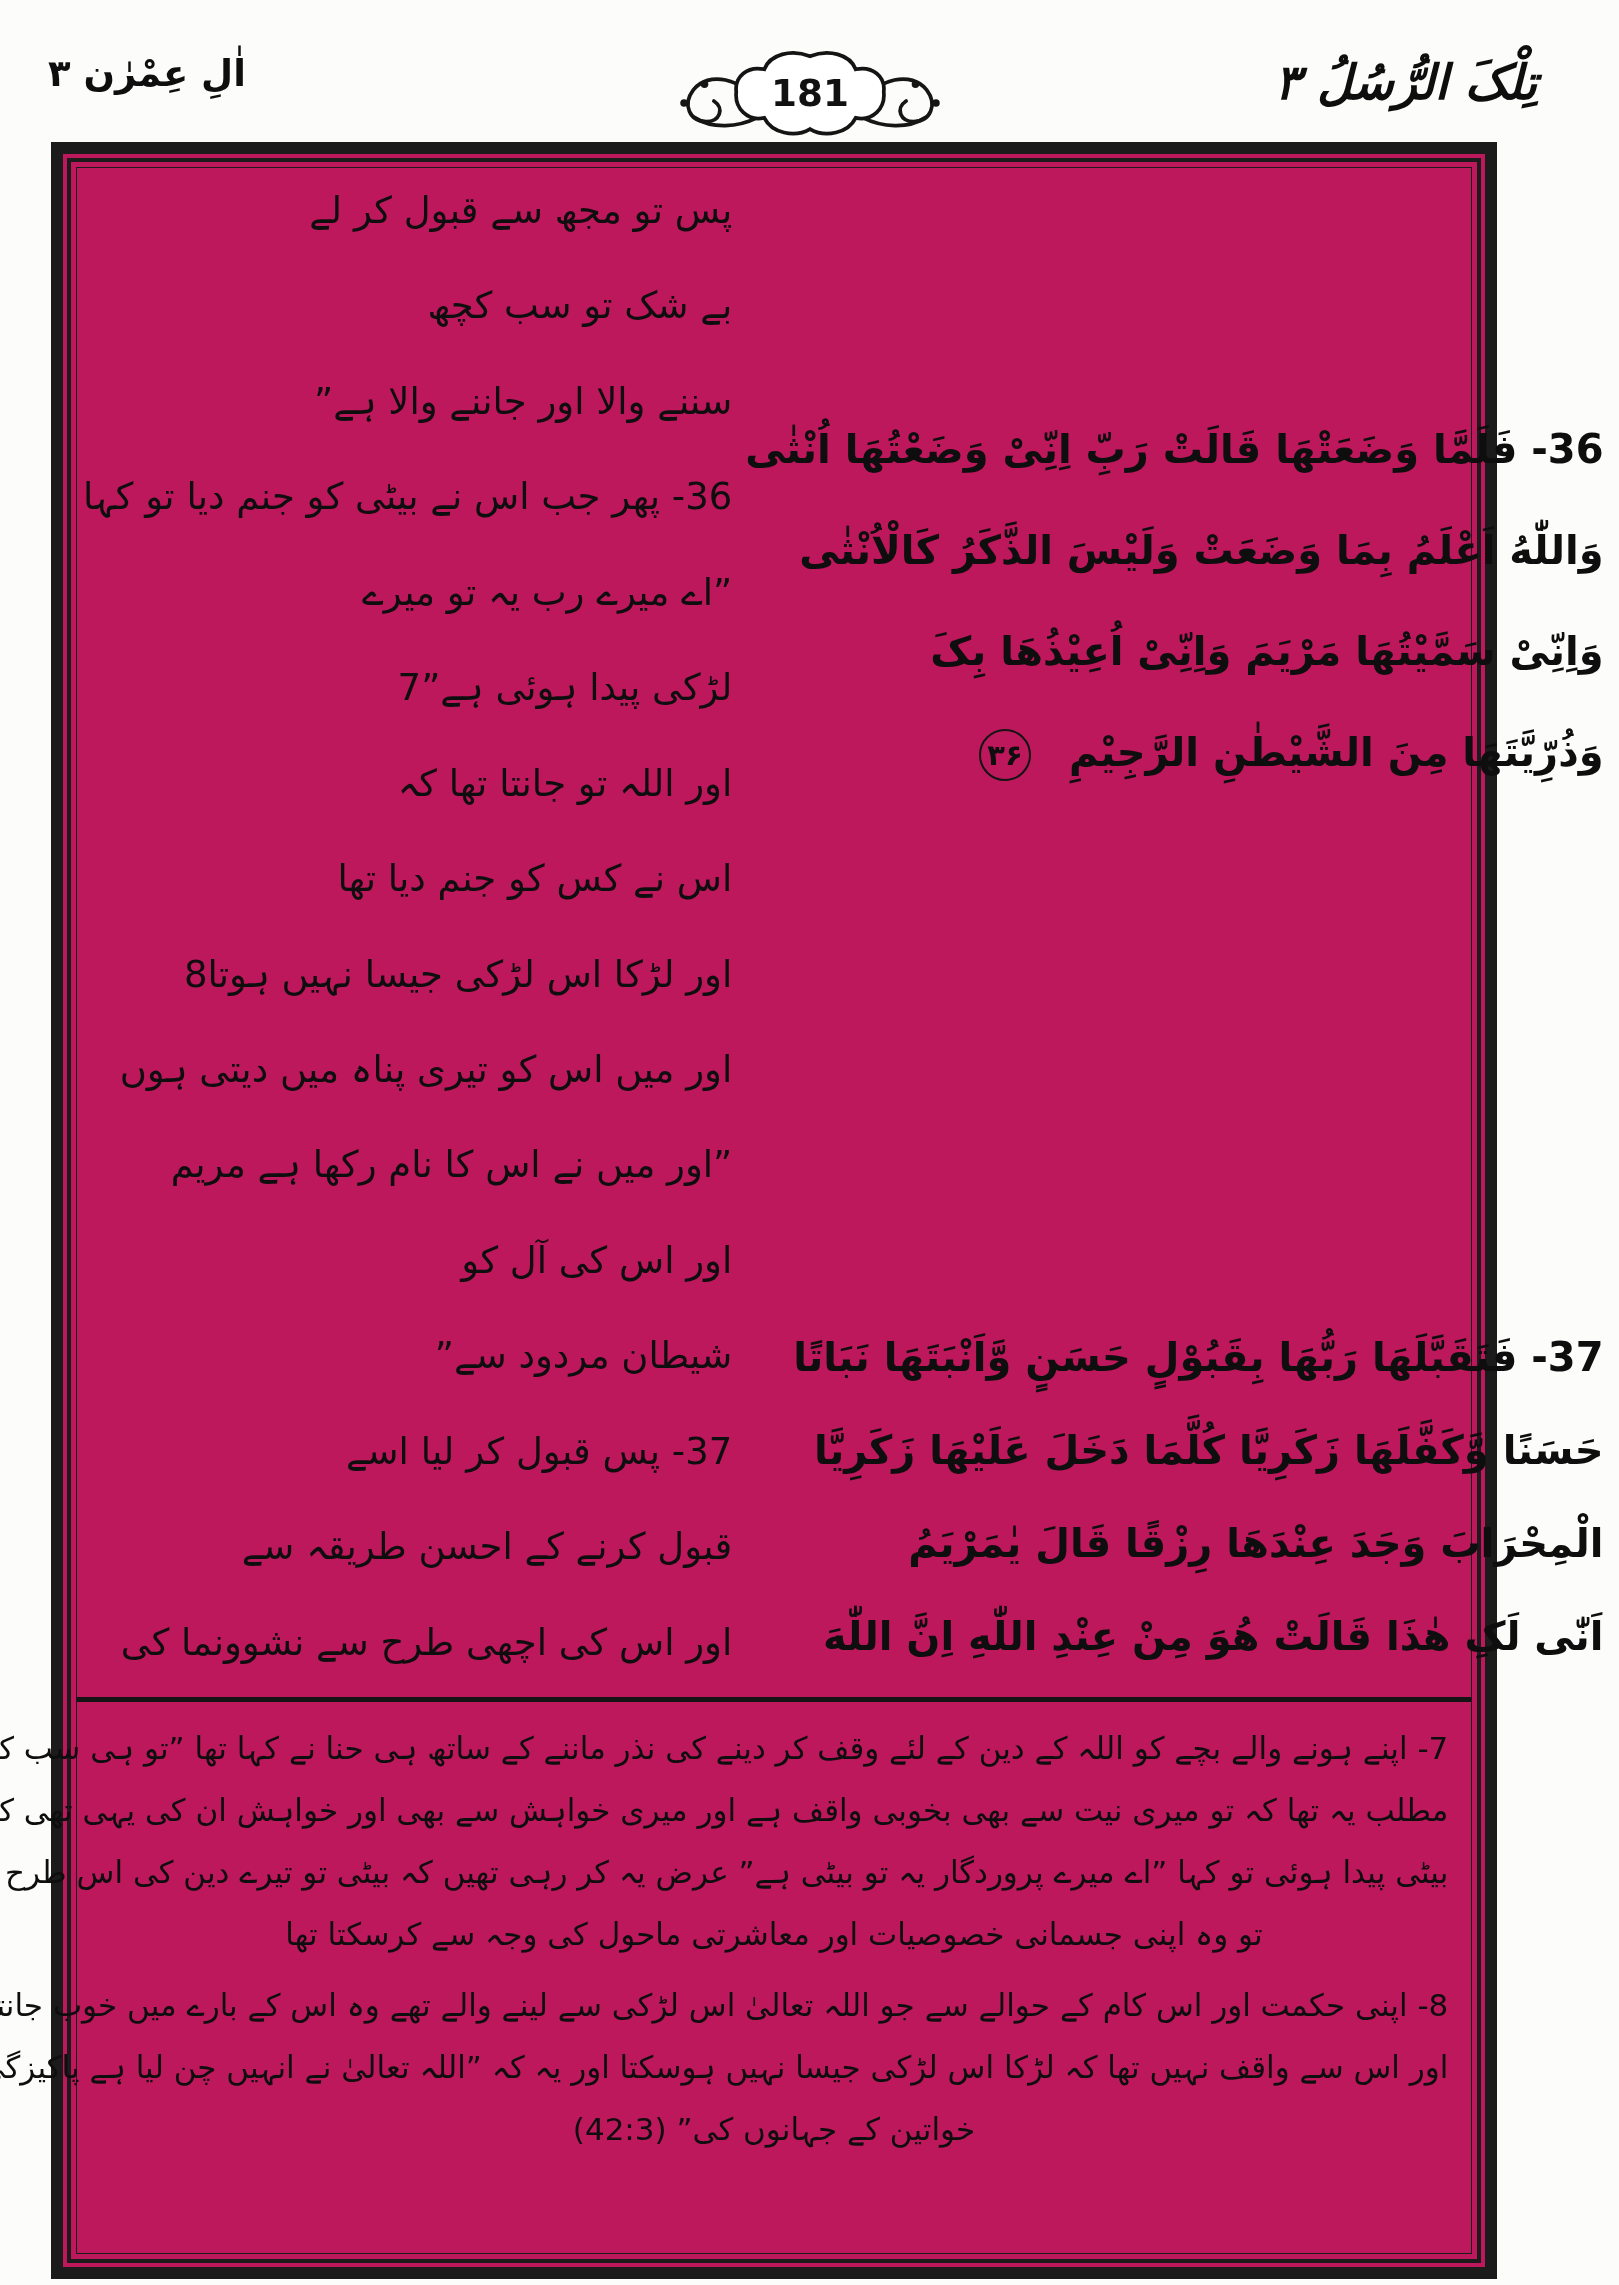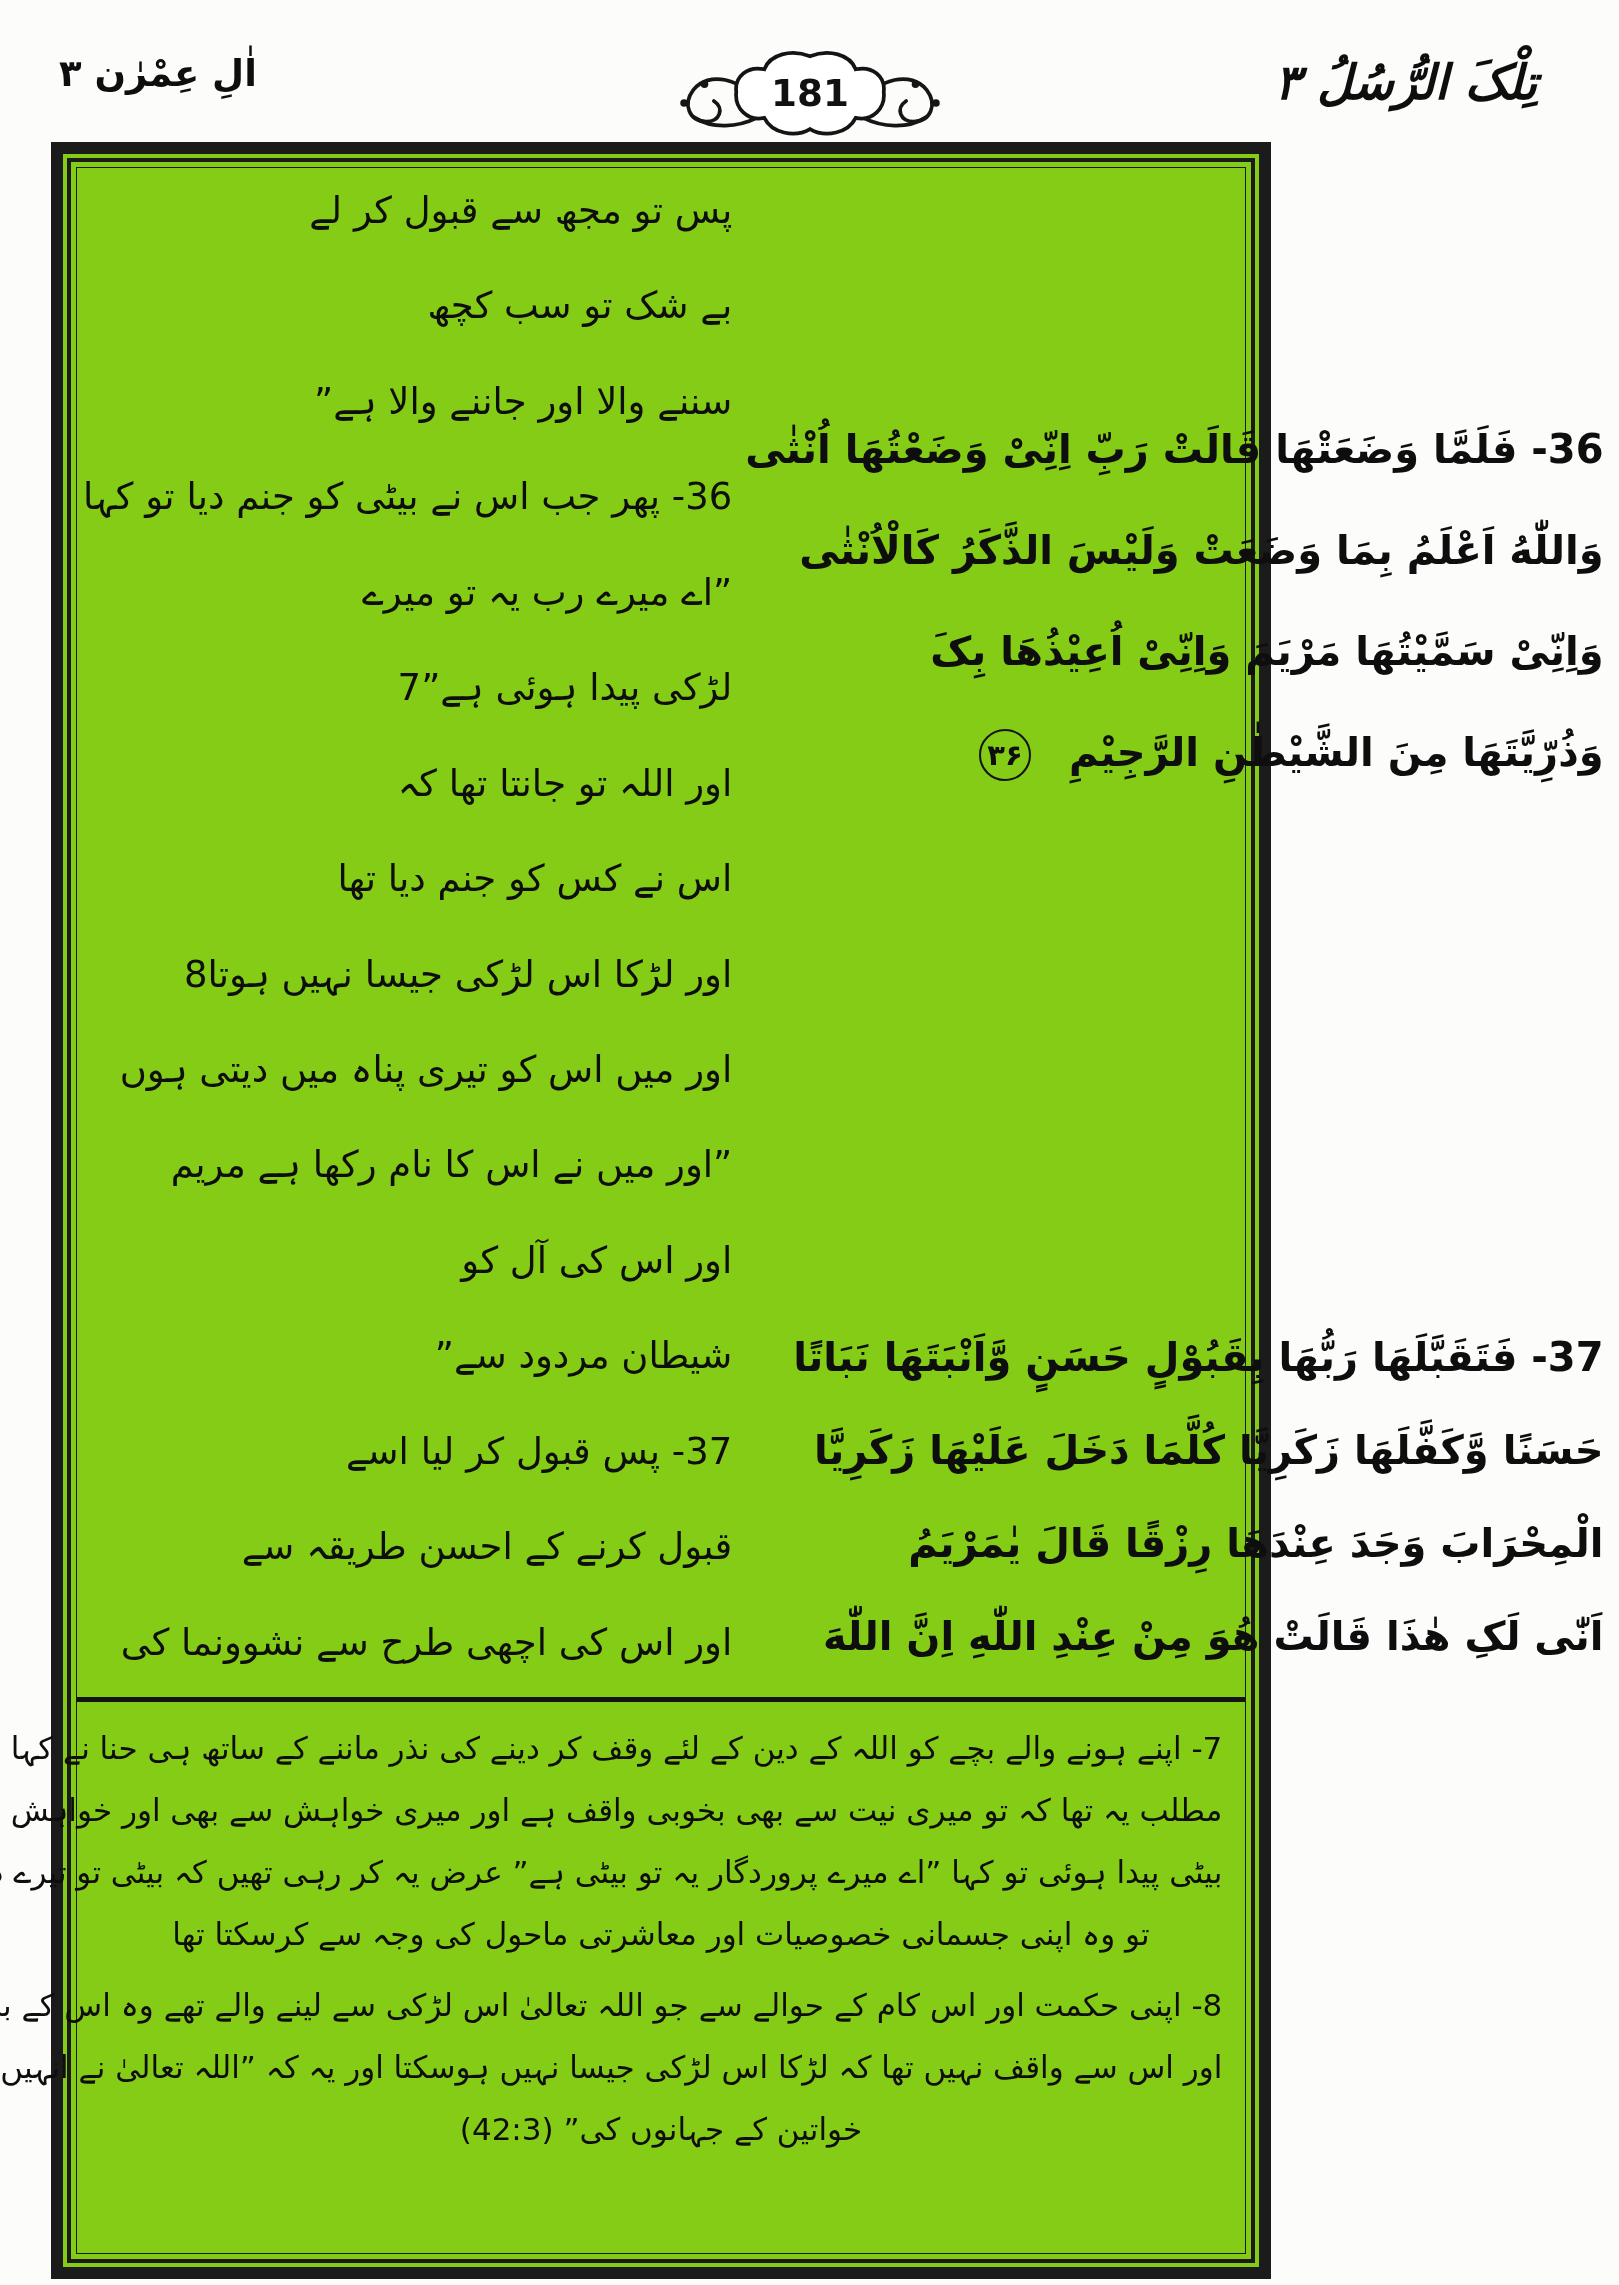--- a/index.html
+++ b/index.html
@@ -3,26 +3,26 @@
 <meta charset="utf-8">
 <style>
   html,body{margin:0;padding:0;}
   body{
     width:1619px;height:2286px;position:relative;overflow:hidden;
     background:#fcfcfa;color:#0e0e0e;
     font-family:"DejaVu Sans", sans-serif;
   }
   
   .hdr-right{position:absolute;top:54px;right:82px;font-size:48px;font-weight:bold;direction:rtl;white-space:nowrap;font-style:italic;}
-  .hdr-left{position:absolute;top:52px;left:59px;font-size:37px;font-weight:bold;direction:rtl;white-space:nowrap;}
+  .hdr-left{position:absolute;top:52px;left:48px;font-size:37px;font-weight:bold;direction:rtl;white-space:nowrap;}
   .medallion{position:absolute;top:45px;left:50%;transform:translateX(-50%);width:308px;height:99px;}
   
   .frame{
-    position:absolute;top:142px;left:51px;width:1220px;height:2137px;
-    box-sizing:border-box;border:12px solid #1b1b1b;background:#84cc16;padding:3.7px;
+    position:absolute;top:142px;left:51px;width:1446px;height:2137px;
+    box-sizing:border-box;border:12px solid #1b1b1b;background:#be185d;padding:3.7px;
   }
   .frame-b{box-sizing:border-box;height:100%;border:4.7px solid #1b1b1b;padding:5.6px;}
   .frame-c{box-sizing:border-box;height:100%;border:1.9px solid #1b1b1b;display:flex;flex-direction:column;}
   
   .main{flex:0 0 1529px;display:flex;flex-direction:row;min-height:0;direction:ltr;}
   .col-trans{
     box-sizing:border-box;width:722px;direction:rtl;text-align:right;
     padding:20.5px 9.3px 32px 5.6px;
     display:flex;flex-direction:column;justify-content:space-between;
   }

